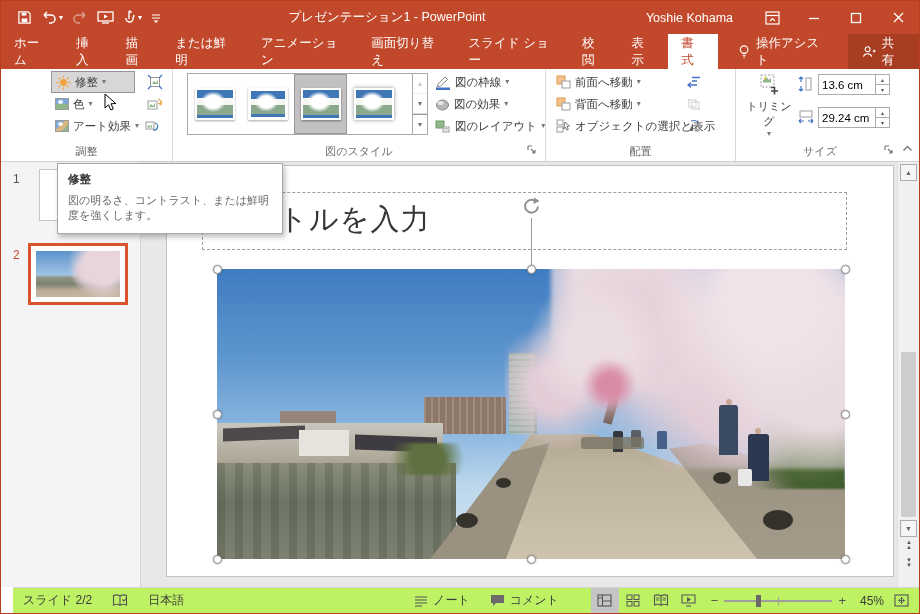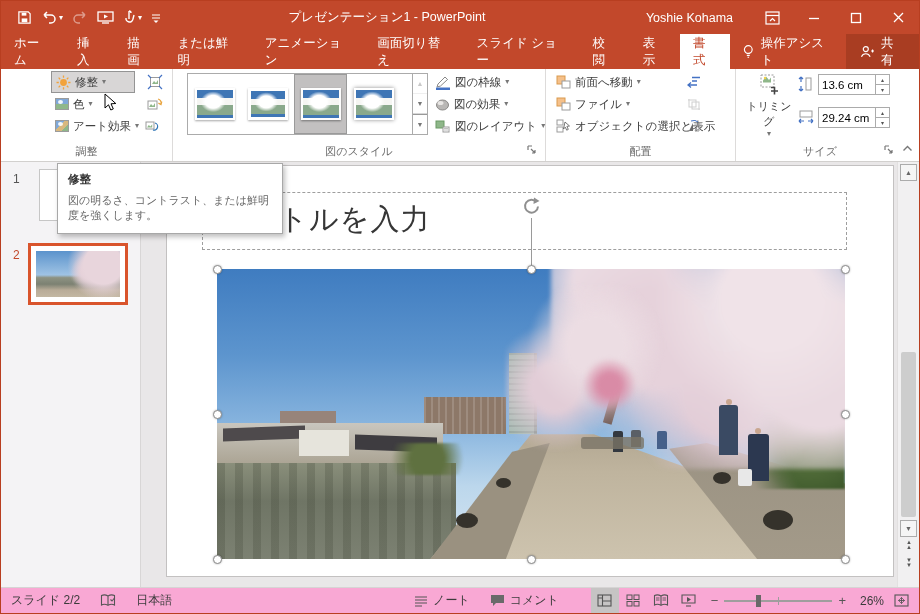--- a/index.html
+++ b/index.html
@@ -15,21 +15,21 @@
   .tb-title { position:absolute; left:14px; right:160px; top:0; height:33px; line-height:33px; text-align:center; font-size:12.5px; color:#fff; }
   .tb-right { position:absolute; right:0; top:0; height:33px; display:flex; align-items:center; }
   .tb-user { padding:0 18px; font-size:12.5px; }
   .winbtn { width:42px; height:33px; display:flex; align-items:center; justify-content:center; }
 
   
   .tabrow { position:absolute; top:33px; left:0; right:0; height:35px; background:#c2482b; display:flex; align-items:stretch; color:#fff; font-size:12.5px; }
   .tab { padding:0 13px; display:flex; align-items:center; }
   .tab.active { background:#fff; color:#c2482b; }
   .tab-spacer { flex:1; }
-  .tab-assist { display:flex; align-items:center; gap:6px; padding:0 12px; }
+  .tab-assist { display:flex; align-items:center; gap:6px; padding:0 20px; }
   .tab-share { display:flex; align-items:center; gap:6px; padding:0 14px; background:#a93d22; }
 
   
   .ribbon { position:absolute; top:68px; left:0; right:0; height:93px; background:#fff; border-bottom:1px solid #d2d0ce; }
   .rgroup { position:absolute; top:0; bottom:0; border-right:1px solid #dddbda; }
   .glabel { position:absolute; bottom:2px; left:0; right:0; text-align:center; font-size:11px; color:#6a6a6a; }
   .g-adjust { left:0; width:172px; }
   .g-styles { left:172px; width:373px; }
   .g-arrange { left:545px; width:190px; }
   .g-size { left:735px; width:168px; }
@@ -132,21 +132,21 @@
 
   .h { position:absolute; width:9px; height:9px; border-radius:50%; background:#fff; border:1px solid #8c8c8c; box-shadow:0 0 2px rgba(0,0,0,.35); }
 
   
   .vscroll { position:absolute; right:0; top:0; bottom:0; width:22px; background:#f1f0f1; border-left:1px solid #e2e0e0; }
   .vsbtn { position:absolute; left:2px; width:17px; height:17px; background:#f5f5f5; border:1px solid #ababab; display:flex; align-items:center; justify-content:center; font-size:7px; color:#666; }
   .vsthumb { position:absolute; left:3px; width:15px; background:#cdcdcd; border-radius:2px; }
   .vchev { position:absolute; left:4px; width:14px; height:14px; display:flex; flex-direction:column; align-items:center; justify-content:center; font-size:6px; line-height:5px; color:#555; }
 
   
-  .statusbar { position:absolute; left:0; right:0; bottom:0; height:26px; background:#f9a8d4; border-top:1px solid #d6d4d4; display:flex; align-items:center; font-size:12px; color:#3b3b3b; }
+  .statusbar { position:absolute; left:12px; right:0; bottom:0; height:26px; background:#bef264; border-top:1px solid #d6d4d4; display:flex; align-items:center; font-size:12px; color:#3b3b3b; }
   .sb-item { display:flex; align-items:center; gap:5px; padding:0 10px; height:100%; }
   .sb-spacer { flex:1; }
   .viewbtn { width:28px; height:100%; display:flex; align-items:center; justify-content:center; }
   .viewbtn.sel { background:#c6c4c4; }
   .zoomslider { display:flex; align-items:center; gap:6px; padding:0 8px; }
   .ztrack { position:relative; width:108px; height:2px; background:#9f9d9d; }
   .ztick { position:absolute; left:50%; top:-3px; width:1px; height:8px; background:#9f9d9d; }
   .zthumb { position:absolute; left:32px; top:-5px; width:5px; height:12px; background:#6a6868; }
   .zsign { font-size:13px; color:#555; }
 
@@ -371,21 +371,21 @@
           </svg>
         <span>前面へ移動</span>
         <span class="caret">▾</span>
       </div>
       <div class="sbtn" style="left:6px; top:24px;">
         <svg width="15" height="14" viewBox="0 0 15 14">
             <rect x="1" y="1" width="8" height="8" fill="#f5c08a" stroke="#d99a4e"></rect>
             <rect x="6" y="6" width="8" height="7" fill="#fff" stroke="#9b9b9b"></rect>
             <rect x="6" y="6" width="8" height="7" fill="#fff" opacity="0"></rect>
           </svg>
-        <span>ファイル</span>
+        <span>背面へ移動</span>
         <span class="caret">▾</span>
       </div>
       <div class="sbtn" style="left:6px; top:46px;">
         <svg width="15" height="14" viewBox="0 0 15 14">
             <rect x="1" y="1" width="6" height="5" fill="none" stroke="#9b9b9b"></rect>
             <rect x="1" y="8" width="6" height="5" fill="none" stroke="#9b9b9b"></rect>
             <path d="M9 3 l4.5 4 -2.6.4 1.4 3 -1.6.8 -1.4-3 -1.8 1.8z" fill="#fff" stroke="#555" stroke-width=".8"></path>
           </svg>
         <span>オブジェクトの選択と表示</span>
       </div>
@@ -602,21 +602,21 @@
         </svg>
     </span>
     <span class="zoomslider">
       <span class="zsign">−</span>
       <span class="ztrack">
         <span class="ztick"></span>
         <span class="zthumb"></span>
       </span>
       <span class="zsign">+</span>
     </span>
-    <span class="sb-item" style="padding:0 6px;">26%</span>
+    <span class="sb-item" style="padding:0 6px;">45%</span>
     <span class="sb-item" style="padding:0 10px 0 4px;">
       <svg width="15" height="13" viewBox="0 0 15 13">
           <rect x="1" y="1" width="13" height="11" fill="none" stroke="#555" stroke-width="1.1"></rect>
           <path d="M7.5 3.5 v6 M4.5 6.5 h6 M7.5 3.5 l-1.3 1.3 M7.5 3.5 l1.3 1.3 M7.5 9.5 l-1.3-1.3 M7.5 9.5 l1.3-1.3 M4.5 6.5 l1.3-1.3 M4.5 6.5 l1.3 1.3 M10.5 6.5 l-1.3-1.3 M10.5 6.5 l-1.3 1.3" stroke="#555" stroke-width=".9" fill="none"></path>
         </svg>
     </span>
   </div>
 
   <div class="tooltip">
     <div class="tt-title">修整</div>

